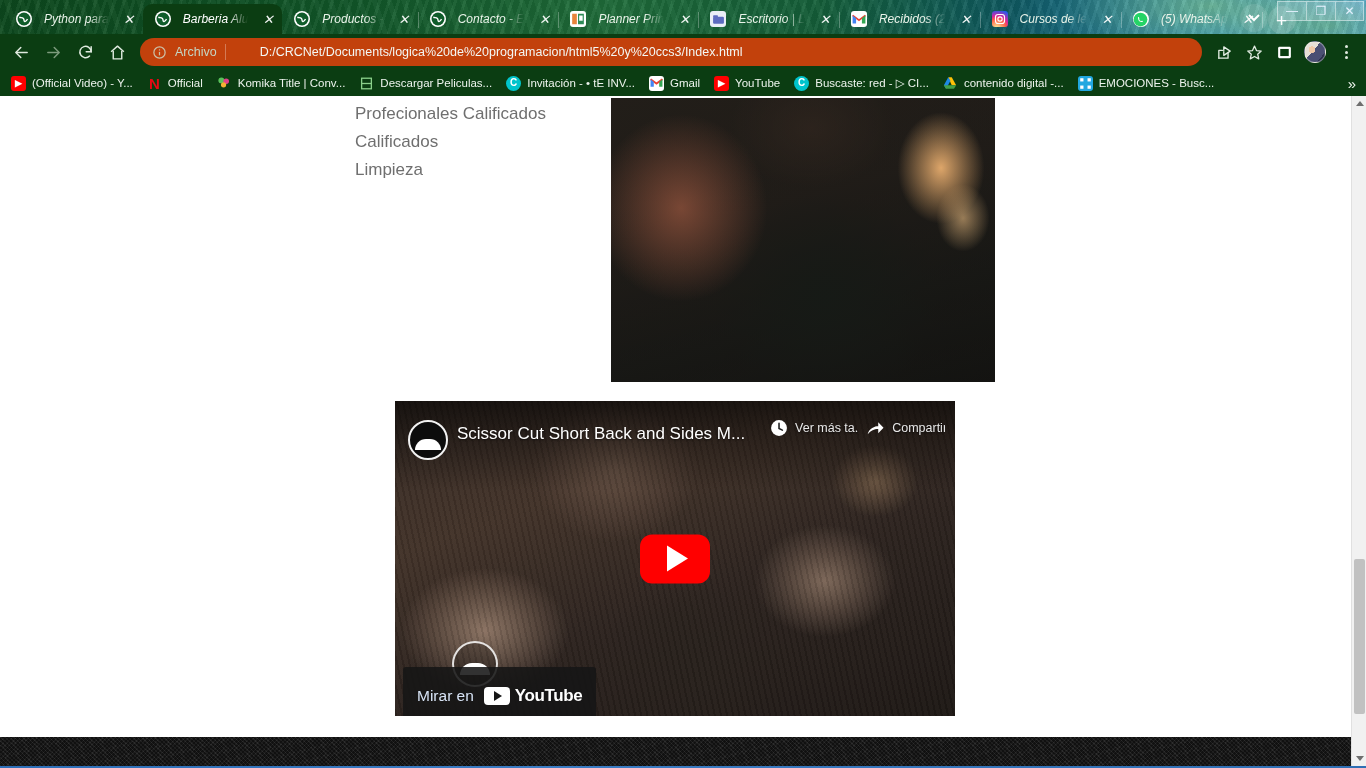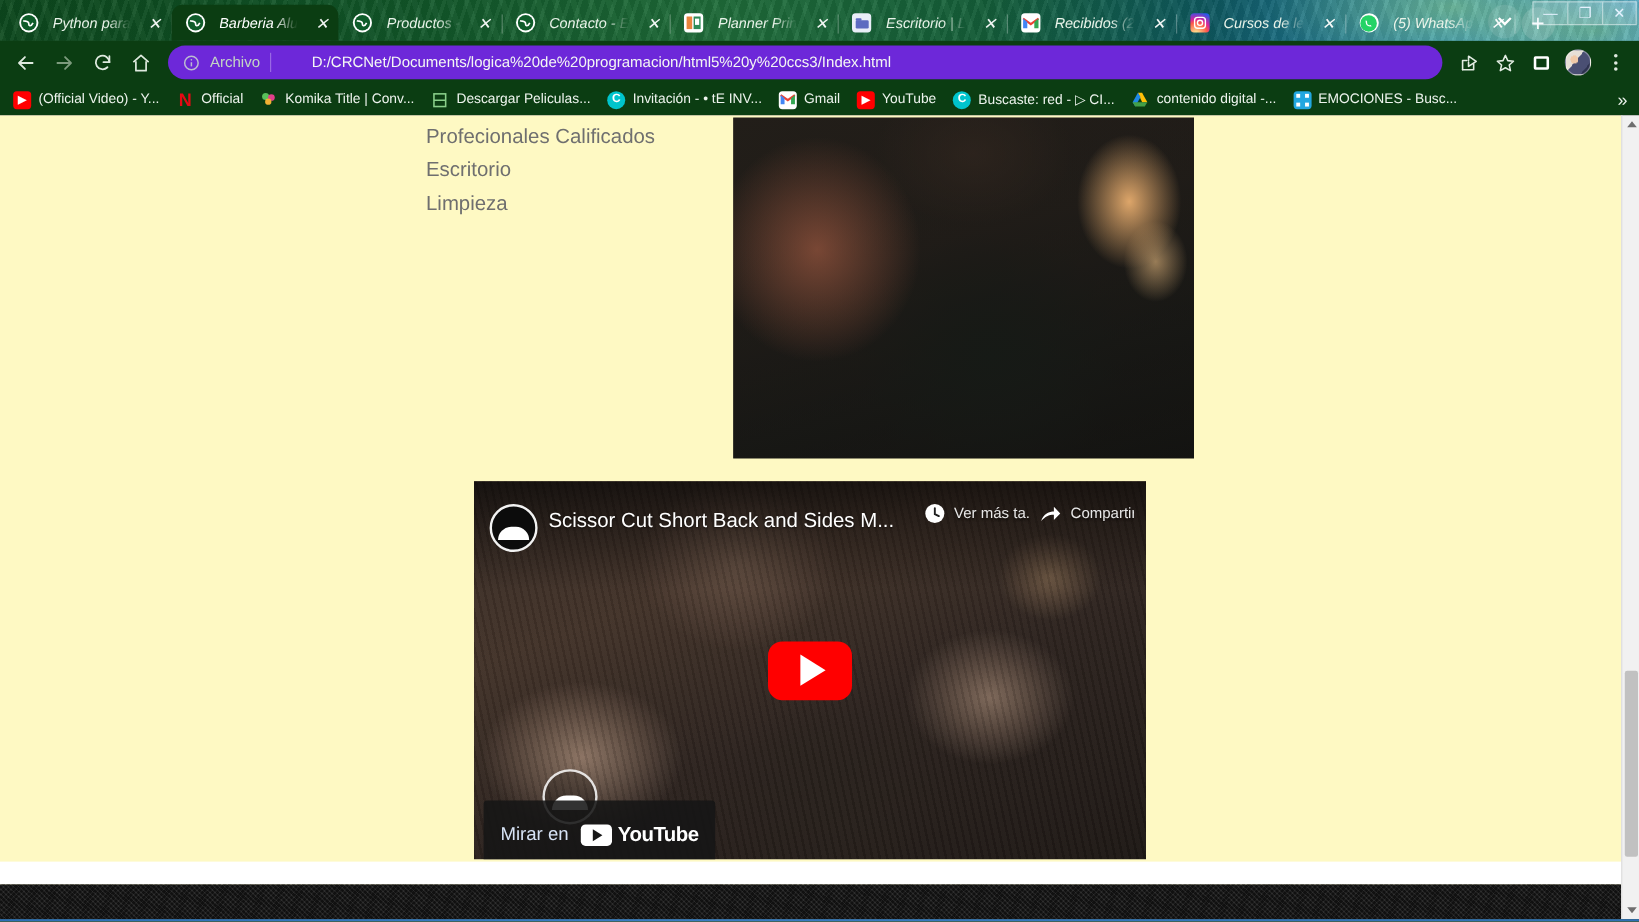--- a/index.html
+++ b/index.html
@@ -88,21 +88,21 @@
   }
   .navbtn {
     width: 30px; height: 30px; border-radius: 50%;
     display: flex; align-items: center; justify-content: center;
     color: #dfeadf;
   }
   .navbtn.dim { color: #7d9b7d; }
   .navbtn svg { width: 17px; height: 17px; }
   .omnibox {
     flex: 1; height: 28px; margin: 0 6px; border-radius: 14px;
-    background: #6d28d9; display: flex; align-items: center; padding: 0 12px; gap: 8px;
+    background: #c2410c; display: flex; align-items: center; padding: 0 12px; gap: 8px;
     color: #f1f1f1; font-size: 13px; overflow: hidden;
   }
   .omni-info { width: 15px; height: 15px; flex: none; opacity: .8; }
   .omni-scheme { color: #c4d6c4; font-size: 12.5px; flex: none; }
   .omni-sep { width: 1px; height: 16px; background: rgba(255,255,255,.3); flex: none; }
   .omni-url { color: #f4f7f4; font-size: 12.5px; white-space: nowrap; overflow: hidden; padding-left: 26px; }
   .tbicon {
     width: 28px; height: 28px; border-radius: 50%;
     display: flex; align-items: center; justify-content: center; color: #e2ece2;
   }
@@ -135,21 +135,21 @@
     position: absolute; right: 4px; color: #eef4ee; font-size: 15px;
     width: 20px; text-align: center;
   }
 
   
   .viewport {
     position: relative; height: 670px; width: 1366px; overflow: hidden;
     background: #898989;
   }
   .page {
-    position: absolute; inset: 0 15px 0 0; background: #fef9c3;
+    position: absolute; inset: 0 15px 0 0; background: #ffffff;
   }
   .feature-list {
     position: absolute; left: 355px; top: 4px; color: #6f6f6f;
     font-size: 17px; line-height: 24px; font-weight: 300;
   }
   .feature-list div { margin-bottom: 0; padding: 2px 0; }
 
   .hero-photo {
     position: absolute; left: 611px; top: 2px; width: 384px; height: 284px;
     background:
@@ -547,21 +547,21 @@
     </div>
 
     <div class="bm-more">»</div>
   </div>
 
   <div class="viewport">
     <div class="page">
 
       <div class="feature-list">
         <div>Profecionales Calificados</div>
-        <div>Escritorio</div>
+        <div>Calificados</div>
         <div>Limpieza</div>
       </div>
 
       <div class="hero-photo"></div>
 
       <div class="video">
         <div class="vid-topgrad"></div>
 
         <div class="vid-chanico">
           <div class="hair"></div>

